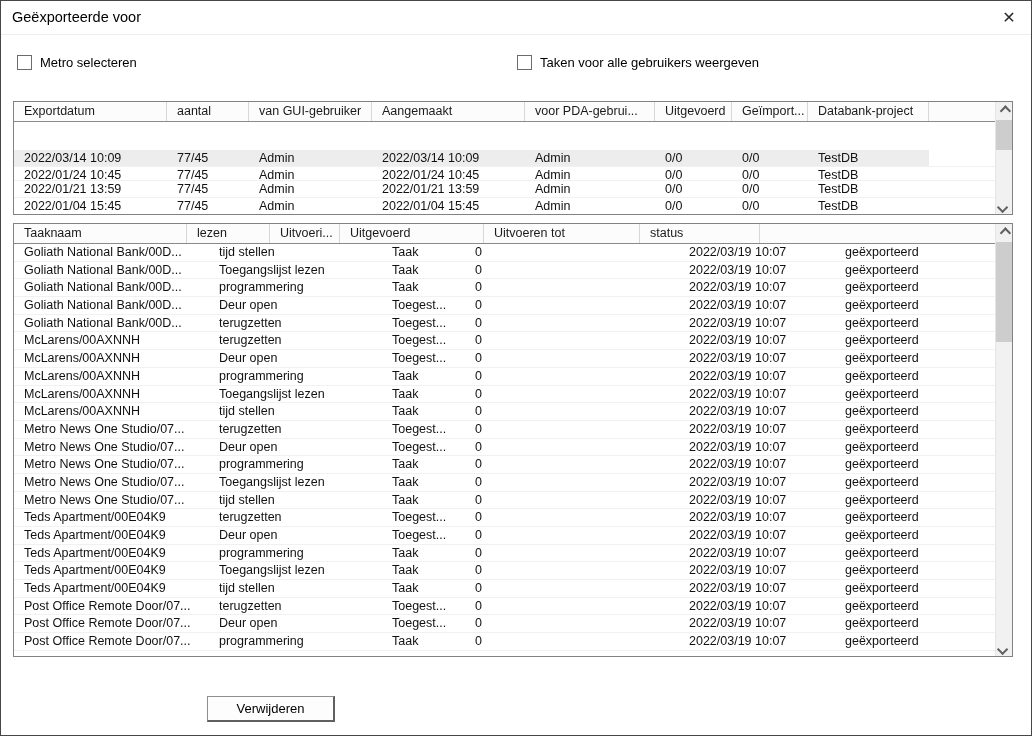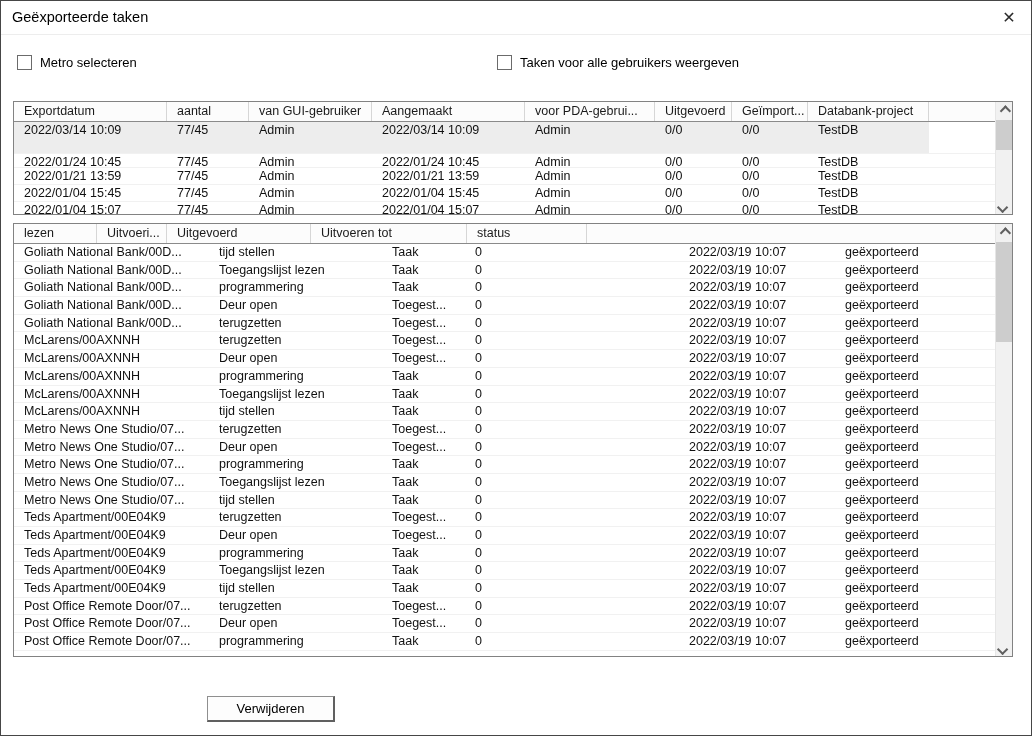--- a/index.html
+++ b/index.html
@@ -6,21 +6,21 @@
   .dialog{position:relative;width:1032px;height:736px;box-sizing:border-box;
     border:1px solid #464646;background:#ffffff;
     font-family:"Liberation Sans",sans-serif;overflow:hidden;}
   .titlebar{position:absolute;left:0;top:0;right:0;height:33px;background:#fff;
     border-bottom:1px solid #ededed;}
   .title{position:absolute;left:11px;top:8px;font-size:14.5px;color:#000;white-space:nowrap;}
   .close{position:absolute;right:10px;top:6px;width:24px;height:22px;text-align:center;
     font-size:16px;line-height:22px;color:#2b2b2b;cursor:pointer;}
   .chk{position:absolute;display:flex;align-items:center;gap:8px;font-size:13px;color:#000;cursor:default;}
   #chk1{left:16px;top:54px;}
-  #chk2{left:496px;top:54px;}
+  #chk2{left:516px;top:54px;}
   .box{width:13px;height:13px;border:1px solid #6b6b6b;background:#fff;display:inline-block;flex:none;}
   .listview{position:absolute;left:12px;width:1000px;box-sizing:border-box;
     border:1px solid #828282;background:#fff;overflow:hidden;}
   #export-table{top:100px;height:114px;}
   #task-table{top:222px;height:434px;}
   .lv-head{display:flex;height:20px;box-sizing:border-box;background:#fcfcfc;
     border-bottom:1px solid #8a8a8a;}
   .lv-hcell{box-sizing:border-box;flex:none;border-right:1px solid #d6d6d6;
     padding:0 4px 0 10px;font-size:12.5px;line-height:18px;color:#1a1a1a;
     white-space:nowrap;overflow:hidden;}
@@ -44,21 +44,21 @@
     border:1px solid #8f8f8f;border-right:2px solid #606060;border-bottom:2px solid #606060;
     font-family:"Liberation Sans",sans-serif;font-size:13px;color:#000;cursor:pointer;}
   #btn-del{left:206px;width:128px;}
   #btn-end{left:695px;width:128px;}
 </style>
 </head>
 <body>
 
 <div class="dialog">
   <div class="titlebar">
-    <span class="title">Geëxporteerde taken</span>
+    <span class="title">Geëxporteerde voor</span>
     <span class="close">✕</span>
   </div>
 
   <label class="chk" id="chk1">
     <span class="box"></span>
     <span>Metro selecteren</span>
   </label>
 
   <label class="chk" id="chk2">
     <span class="box"></span>
@@ -71,21 +71,21 @@
         <div class="lv-hcell" style="width: 82px;">aantal</div>
         <div class="lv-hcell" style="width: 123px;">van GUI-gebruiker</div>
         <div class="lv-hcell" style="width: 153px;">Aangemaakt</div>
         <div class="lv-hcell" style="width: 130px;">voor PDA-gebrui...</div>
         <div class="lv-hcell" style="width: 77px;">Uitgevoerd</div>
         <div class="lv-hcell" style="width: 76px;">Geïmport...</div>
         <div class="lv-hcell" style="width: 121px;">Databank-project</div>
         <div class="lv-hcell" style="width: 66px;"></div>
       </div>
       <div class="lv-body">
-        <div class="lv-row sel" style="height: 32px;">
+        <div class="lv-row sel" style="height: 17px; margin-top: 28px;">
           <div class="lv-cell" style="width: 153px; line-height: 16px;">2022/03/14 10:09</div>
           <div class="lv-cell" style="width: 82px; line-height: 16px;">77/45</div>
           <div class="lv-cell" style="width: 123px; line-height: 16px;">Admin</div>
           <div class="lv-cell" style="width: 153px; line-height: 16px;">2022/03/14 10:09</div>
           <div class="lv-cell" style="width: 130px; line-height: 16px;">Admin</div>
           <div class="lv-cell" style="width: 77px; line-height: 16px;">0/0</div>
           <div class="lv-cell" style="width: 76px; line-height: 16px;">0/0</div>
           <div class="lv-cell" style="width: 121px; line-height: 16px;">TestDB</div>
           <div class="lv-cell" style="width: 66px; line-height: 16px;"></div>
         </div>
@@ -140,20 +140,21 @@
         </div>
         <div class="sthumb" style="top: 18px; height: 30px;"></div>
         <div class="sarrow sdown">
           <i class="chev down"></i>
         </div>
       </div>
     </div>
 
   <div class="listview" id="task-table">
       <div class="lv-head">
+        <div class="lv-hcell" style="width: 173px;">Taaknaam</div>
         <div class="lv-hcell" style="width: 83px;">lezen</div>
         <div class="lv-hcell" style="width: 70px;">Uitvoeri...</div>
         <div class="lv-hcell" style="width: 144px;">Uitgevoerd</div>
         <div class="lv-hcell" style="width: 156px;">Uitvoeren tot</div>
         <div class="lv-hcell" style="width: 120px;">status</div>
         <div class="lv-hcell" style="width: 40px;"></div>
       </div>
       <div class="lv-body">
         <div class="lv-row" style="height: 17.7px;">
           <div class="lv-cell" style="width: 195px; line-height: 16.7px;">Goliath National Bank/00D...</div>

